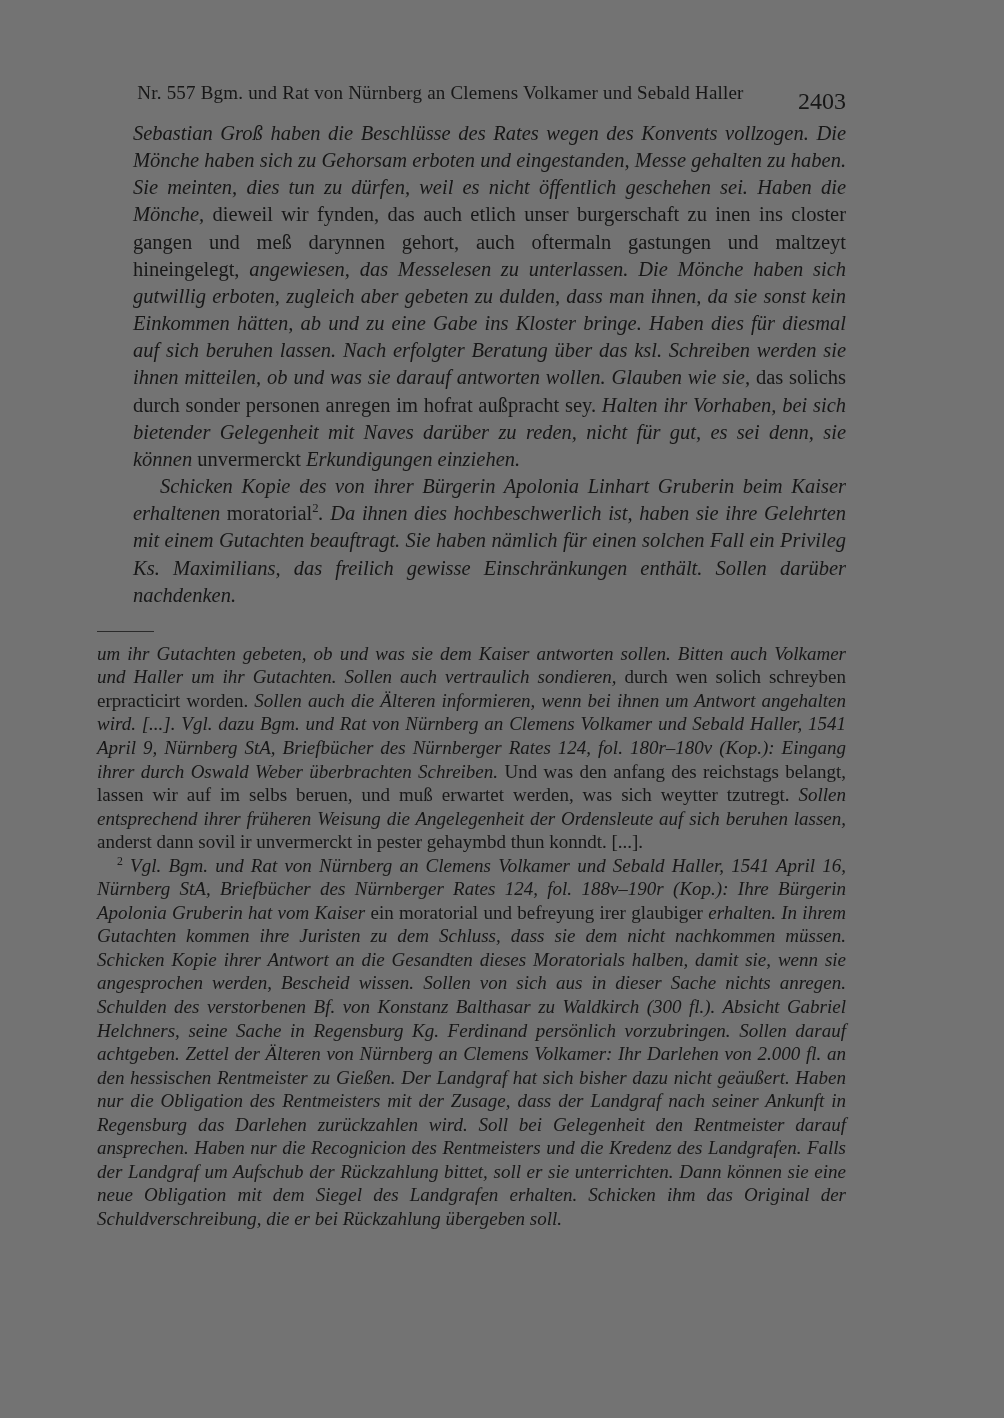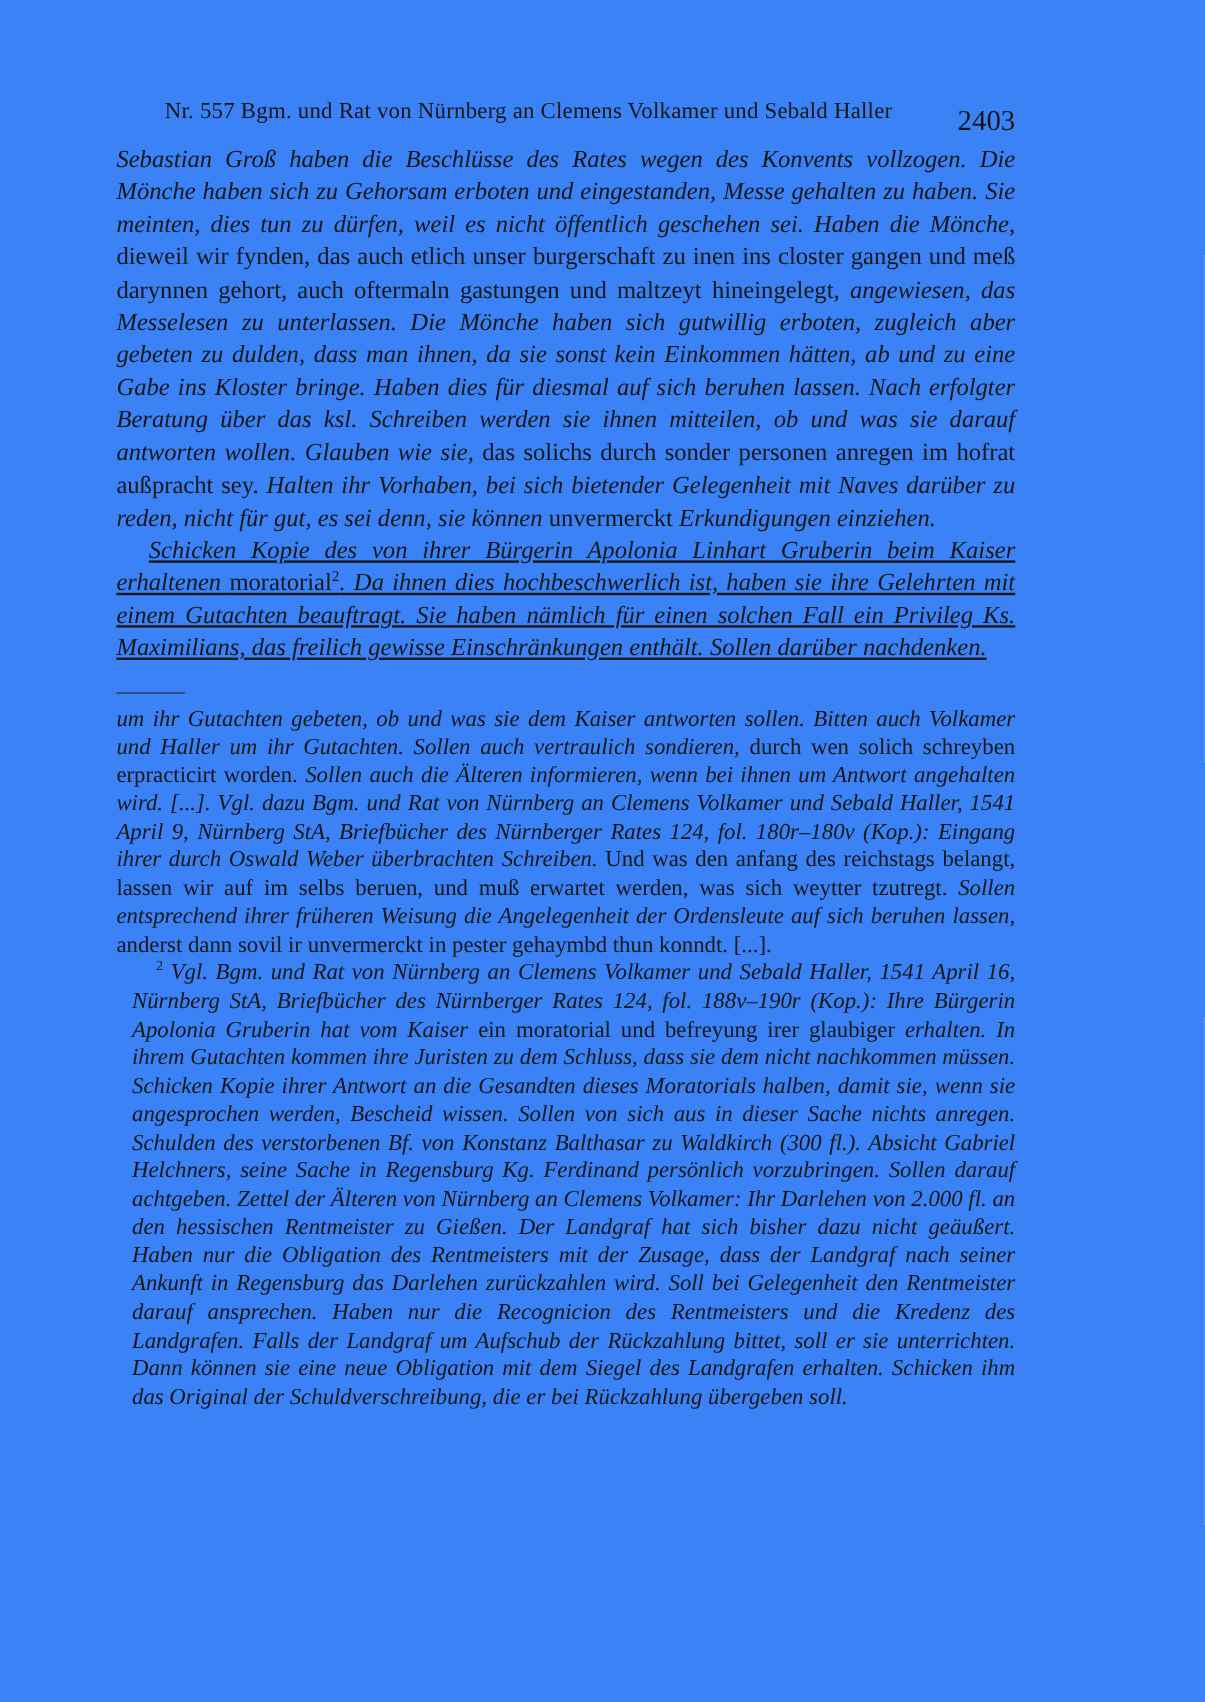--- a/index.html
+++ b/index.html
@@ -6,21 +6,21 @@
   html, body { background: #f6f6f4; }
   body {
     width: 1004px; height: 1418px;
     font-family: "Liberation Serif", "DejaVu Serif", serif;
     color: #171717;
     position: relative;
     overflow: hidden;
   }
   .page {
     position: absolute; inset: 0;
-    background: #3b82f6;
+    background: #737373;
     padding: 76px 158px 40px 97px;
   }
   .running-header {
     position: relative;
     height: 34px;
     margin-bottom: 10px;
   }
   .running-header .rh-title {
     position: absolute;
     left: 0; right: 62px;
@@ -34,22 +34,22 @@
     position: absolute;
     right: 0; top: 12px;
     font-size: 24px;
   }
   .body-text {
     font-size: 20.5px;
     line-height: 1.325;
     text-align: justify;
     hyphens: auto;
   }
-  .para { text-align: justify; }
-  .para.indent { text-indent: 27px; text-decoration: underline; }
+  .para { text-align: justify; margin-left: 36px; }
+  .para.indent { text-indent: 27px; }
   .run-i { font-style: italic; }
   .run-r { font-style: normal; }
   sup.run-sup {
     font-style: normal;
     font-size: 0.62em;
     line-height: 0;
     vertical-align: super;
   }
   .footnote-separator {
     width: 57px;
@@ -57,21 +57,21 @@
     border-top: 1.3px solid #2a2a2a;
     margin: 22px 0 10px 0;
   }
   .footnotes {
     font-size: 19px;
     line-height: 1.24;
     text-align: justify;
     hyphens: auto;
   }
   .footnote { text-align: justify; }
-  .footnote.indent-first { text-indent: 20px; margin-left: 13px; }
+  .footnote.indent-first { text-indent: 20px; }
 </style>
 </head>
 <body>
 
 <div class="page">
 
   <div class="running-header">
     <div class="rh-title">Nr. 557 Bgm. und Rat von Nürnberg an Clemens Volkamer und Sebald Haller</div>
     <div class="rh-page">2403</div>
   </div>

